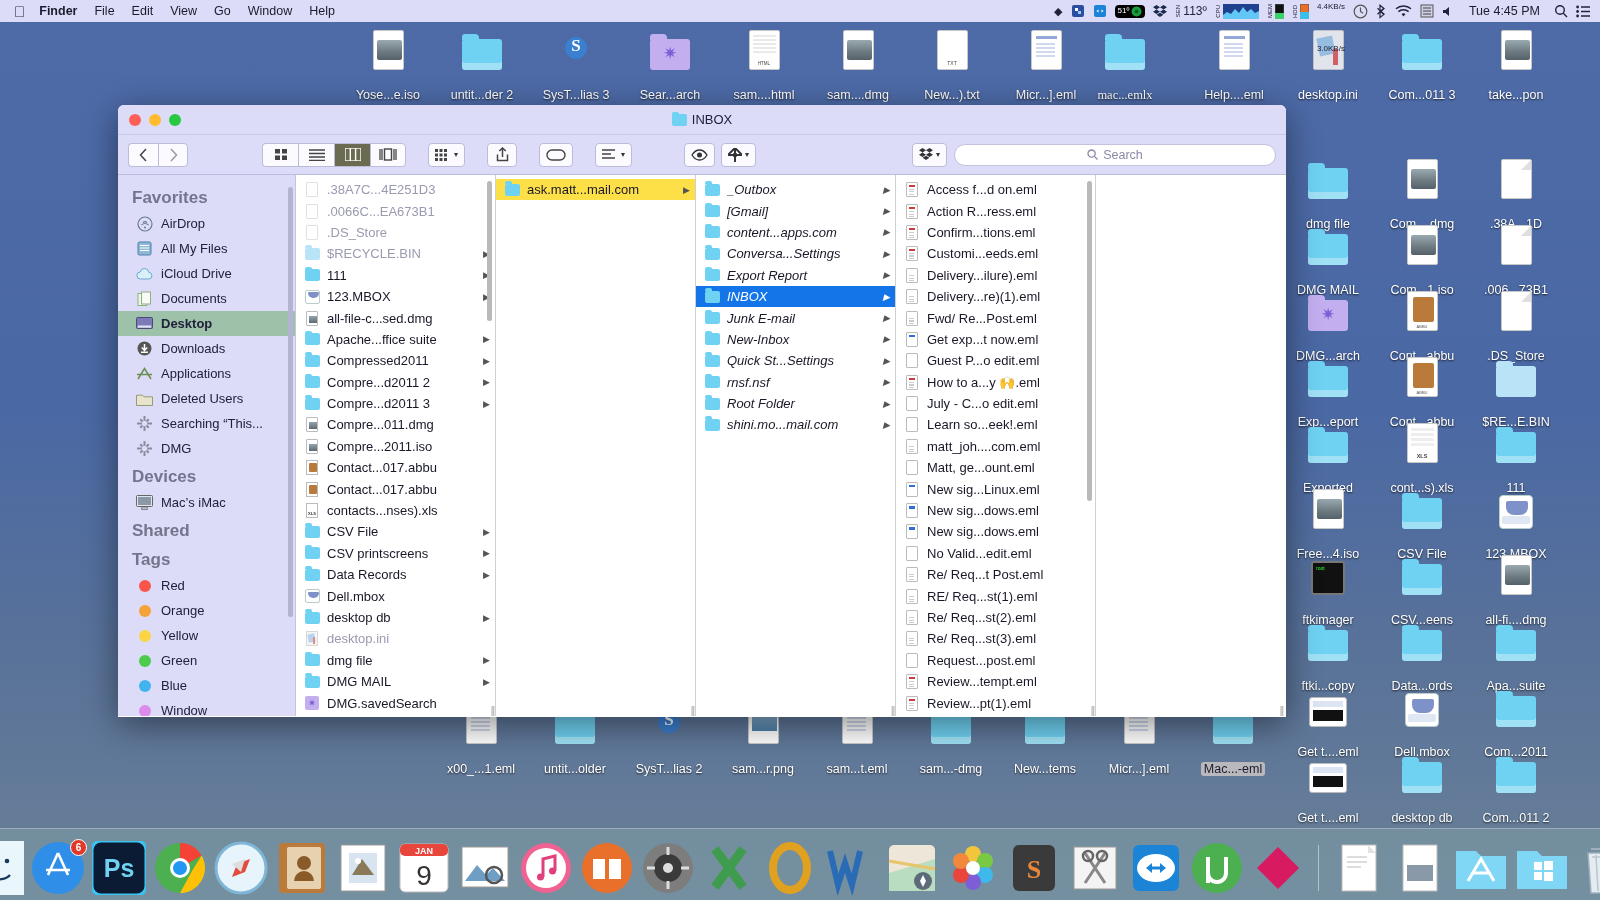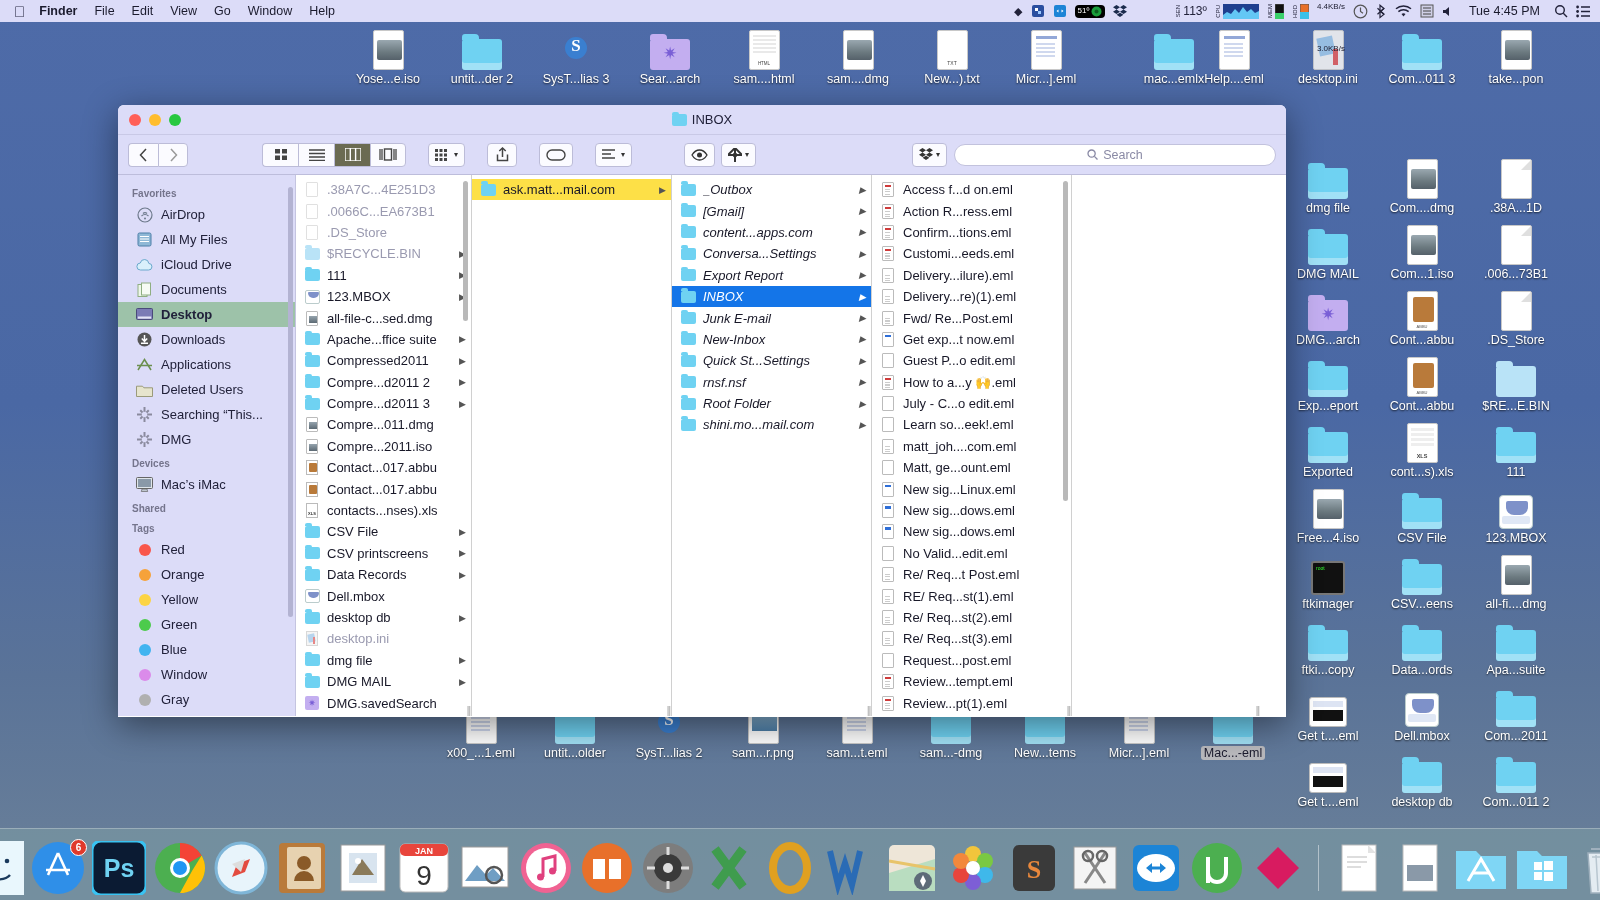--- a/index.html
+++ b/index.html
@@ -31,21 +31,21 @@
   #menubar .right { position:absolute; right:6px; top:0; height:22px; display:flex; align-items:center; gap:8px; }
   .sicon { display:inline-flex; align-items:center; justify-content:center; font-size:11px; color:#22223a; line-height:1; }
   .sicon svg { display:block; }
   .clockTxt { font-size:12.5px; color:#1b1b2e; margin:0 6px; white-space:nowrap; }
   .netspeed { font-size:8px; line-height:9px; text-align:left; color:#1b1b2e; font-family:"Liberation Sans",sans-serif;margin-top:33px; }
 
   
   .dicon { position:absolute; width:94px; text-align:center; }
   .dicon .glyph { height:44px; display:flex; align-items:flex-end; justify-content:center; }
   .dicon .lbl {
-    font-size:12.5px; color:#fff; margin-top:2px; white-space:nowrap;
+    font-size:12.5px; color:#fff; margin-top:18px; white-space:nowrap;
     overflow:hidden; text-overflow:ellipsis;
     text-shadow:0 1px 2px rgba(0,0,0,.75);
   }
   .dicon.sel .lbl { background:#b9b9bd; color:#1b1b2e; text-shadow:none; border-radius:3px; padding:0 3px; display:inline-block; }
 
   
   .ico-folder { width:40px;height:31px;background:#6fd2f2;border-radius:3px;position:relative;
     box-shadow:inset 0 -7px 0 rgba(255,255,255,.35); }
   .ico-folder:before { content:""; position:absolute;left:0;top:-5px;width:17px;height:6px;background:#6fd2f2;border-radius:3px 4px 0 0; }
   .ico-folder.pale { background:#b9e3f7; box-shadow:none;}
@@ -139,31 +139,31 @@
     color:#8a8aa5; font-size:12.5px;
   }
 
   #body { display:flex; height:calc(100% - 71px); }
 
   
   #sidebar {
     width:178px; background:#dcdcf8; flex:none; position:relative;
     overflow:hidden; border-right:1px solid #c4c4e0; padding-top:7px;
   }
-  .sbhead { font-size:10px; font-weight:bold; color:#74748c; padding:6px 0 3px 14px; }
+  .sbhead { font-size:17px; font-weight:bold; color:#74748c; padding:6px 0 3px 14px; }
   .sbitem { height:25px; display:flex; align-items:center; gap:8px; padding-left:18px; font-size:13px; color:#21213a; }
   .sbitem.active { background:#9dc2a9; font-weight:bold; }
   .sbicon { width:17px; height:17px; display:flex; align-items:center; justify-content:center; flex:none; }
   .dot { width:12px;height:12px;border-radius:50%; }
   #sbscroll { position:absolute; right:2px; top:12px; width:5px; height:430px; background:#b3b3d2; border-radius:3px; }
 
   
   #cols { flex:1; display:flex; background:#fff; overflow:hidden; position:relative; }
   .col { border-right:1px solid #d0d0d0; position:relative; overflow:hidden; padding-top:4px; flex:none; }
-  .col.c1 { width:176px; }
+  .col.c1 { width:200px; }
   .col.c2 { width:200px; }
   .col.c3 { width:200px;font-style:italic; }
   .col.c4 { width:200px; }
   .col.c5 { width:188px; border-right:none; }
   .row { height:21.4px; display:flex; align-items:center; gap:7px; padding:0 5px 0 8px; font-size:13px; color:#181828; white-space:nowrap; }
   .row.sel { background:#1475e8; color:#fff; }
   .row.sel2 { background:#fde047; }
   .row.dim { color:#9a9ab0; }
   .rname { overflow:hidden; text-overflow:ellipsis; flex:1; }
   .chev { font-size:9px; color:#555; flex:none; }
@@ -243,21 +243,21 @@
       <svg width="11" height="11" viewBox="0 0 11 11">
           <circle cx="5.5" cy="5.5" r="5" fill="#1a9e3c"></circle>
           <circle cx="5.5" cy="5.5" r="2" fill="#0c5e22"></circle>
         </svg>
     </span>
     <span class="sicon">
       <svg width="14" height="13" viewBox="0 0 14 13">
           <path d="M3.5 0L0 2.3l3.5 2.2L7 2.3zM10.5 0L7 2.3l3.5 2.2L14 2.3zM0 6.8l3.5 2.2L7 6.8 3.5 4.5zM10.5 4.5L7 6.8l3.5 2.2L14 6.8zM3.6 9.8l3.4 2.2 3.4-2.2L7 7.7z" fill="#1b2b4d"></path>
         </svg>
     </span>
-    <span class="sicon" style="flex-direction:row;gap:2px;margin-left:40px;">
+    <span class="sicon" style="flex-direction:row;gap:2px;">
       <span style="font-size:6px;line-height:6px;writing-mode:vertical-rl;transform:rotate(180deg);">SEN</span>
       <span style="font-size:12px;">113º</span>
     </span>
     <span class="sicon" style="gap:2px;">
       <span style="font-size:6px;line-height:6px;writing-mode:vertical-rl;transform:rotate(180deg);">CPU</span>
       <svg width="36" height="15" viewBox="0 0 36 15">
           <rect width="36" height="15" fill="#1f3f8f"></rect>
           <path d="M0 11l4-3 4 2 4-5 4 4 4-6 4 5 4-3 4 4 4-2v8H0z" fill="#63c7f5"></path>
         </svg>
     </span>
@@ -369,21 +369,21 @@
         <div class="ico-txt"></div>
       </div>
       <div class="lbl">New...).txt</div>
     </div>
     <div class="dicon" style="left: 999px; top: 26px;">
       <div class="glyph">
         <div class="ico-eml"></div>
       </div>
       <div class="lbl">Micr...].eml</div>
     </div>
-    <div class="dicon" style="left: 1127px; top: 26px;">
+    <div class="dicon" style="left: 1078px; top: 26px; font-family: Liberation Serif, serif;">
       <div class="glyph">
         <div class="ico-folder"></div>
       </div>
       <div class="lbl">mac...emlx</div>
     </div>
     <div class="dicon" style="left: 1187px; top: 26px;">
       <div class="glyph">
         <div class="ico-eml"></div>
       </div>
       <div class="lbl">Help....eml</div>

